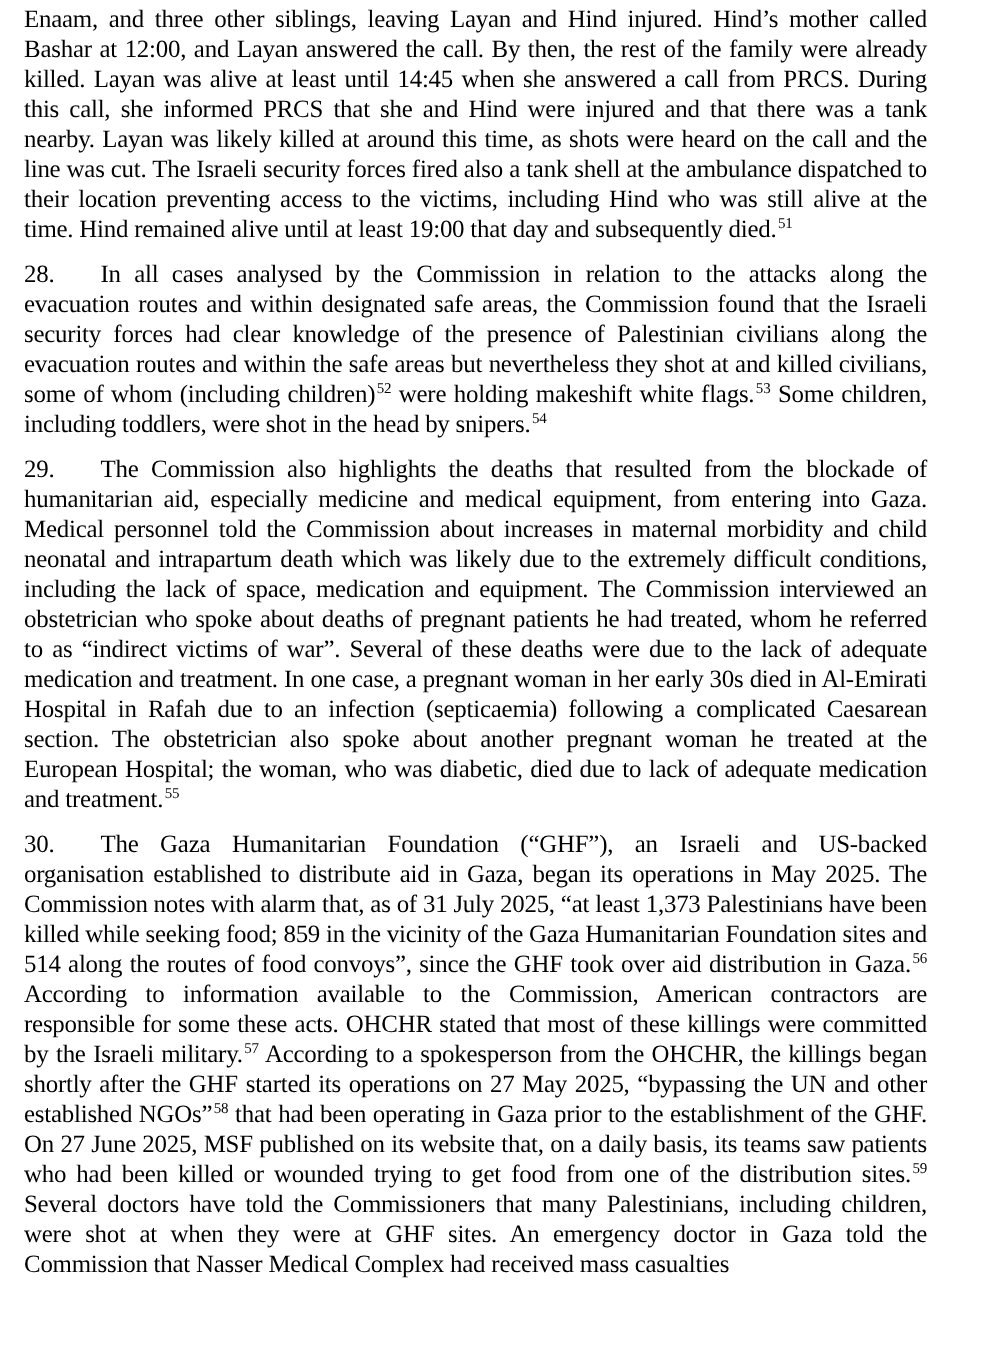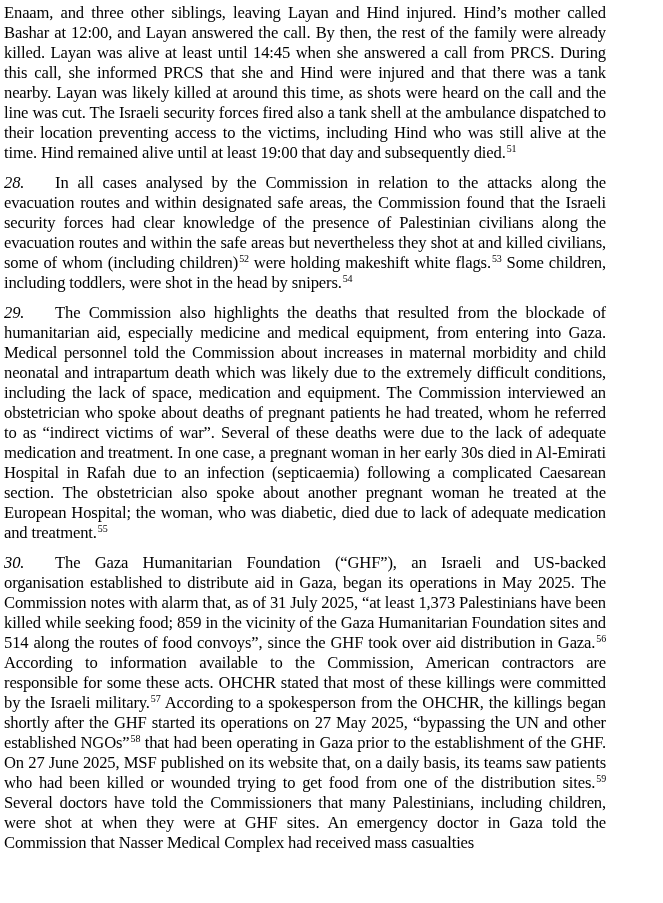--- a/index.html
+++ b/index.html
@@ -8,38 +8,37 @@
       background: #ffffff;
     }
     body {
       width: 663px;
       height: 903px;
       overflow: hidden;
       position: relative;
     }
     .page {
       position: absolute;
-      left: 4px;
+      left: 16px;
       top: 3px;
       width: 602px;
       font-family: "Liberation Serif", "DejaVu Serif", serif;
       font-size: 16.6px;
       line-height: 20px;
       color: #000000;
     }
     .para {
       margin: 0 0 10px 0;
       text-align: justify;
       text-align-last: left;
       letter-spacing: -0.15px;
     }
     .para-num {
       display: inline-block;
       width: 51px;
-      font-style: italic;
     }
     sup.fn {
       font-size: 10px;
       line-height: 0;
       vertical-align: 6px;
       margin-left: 1px;
     }
     .seg { }
   </style>
 </head>

